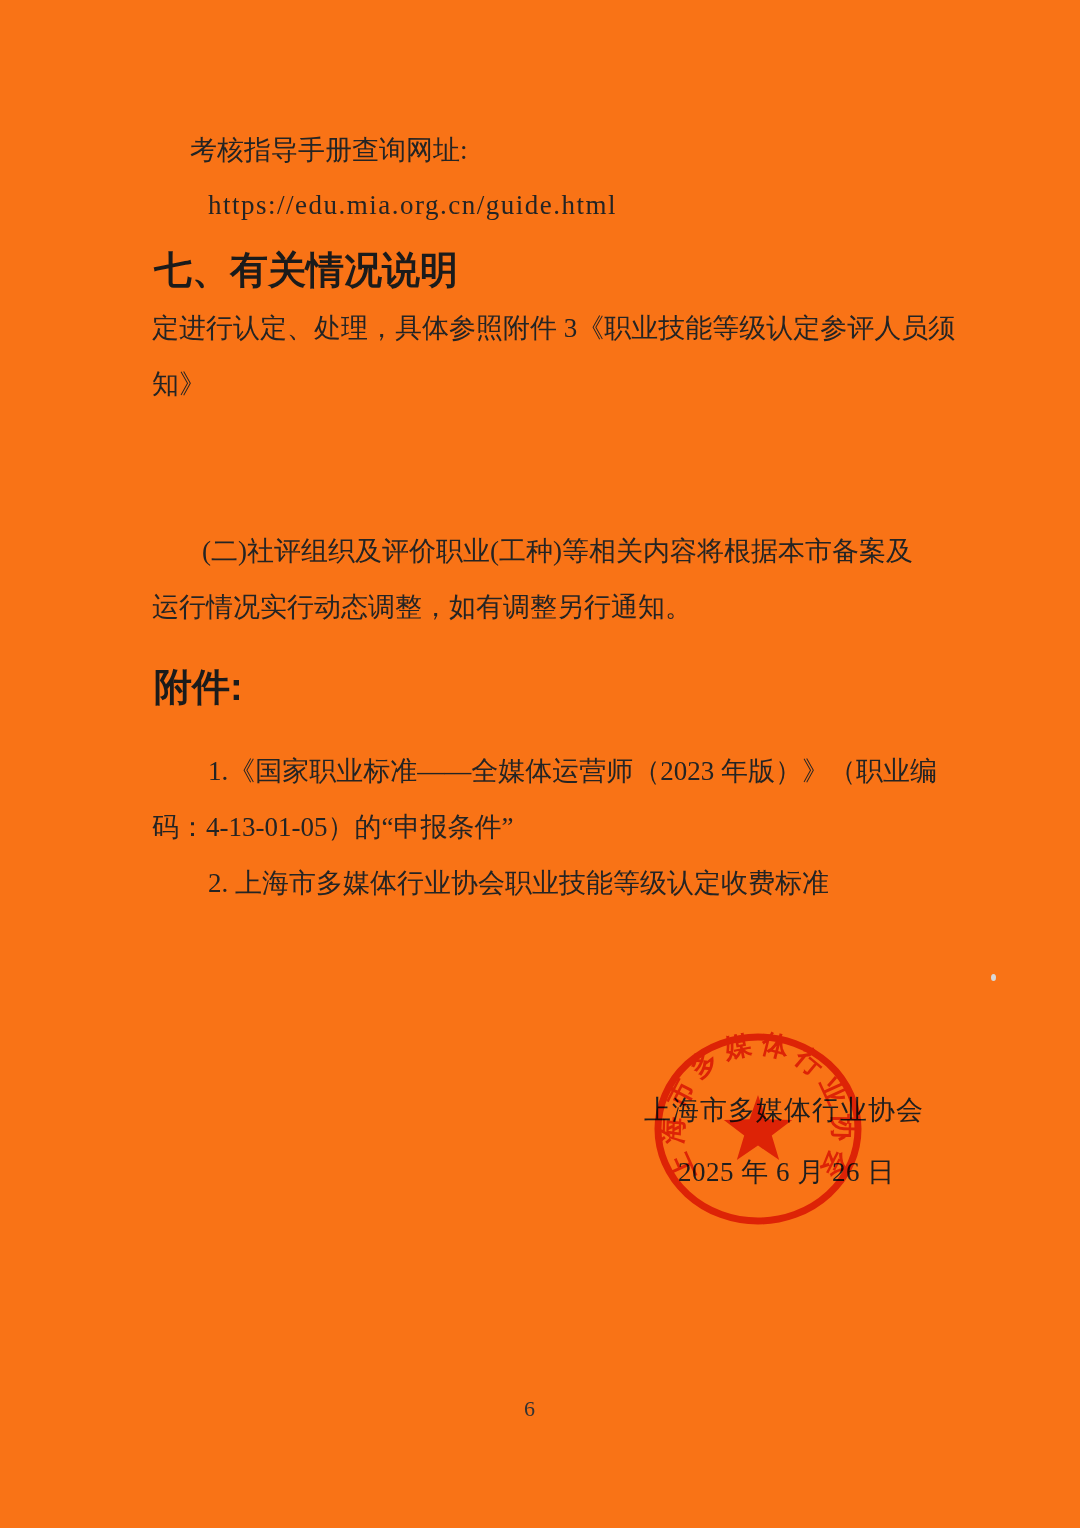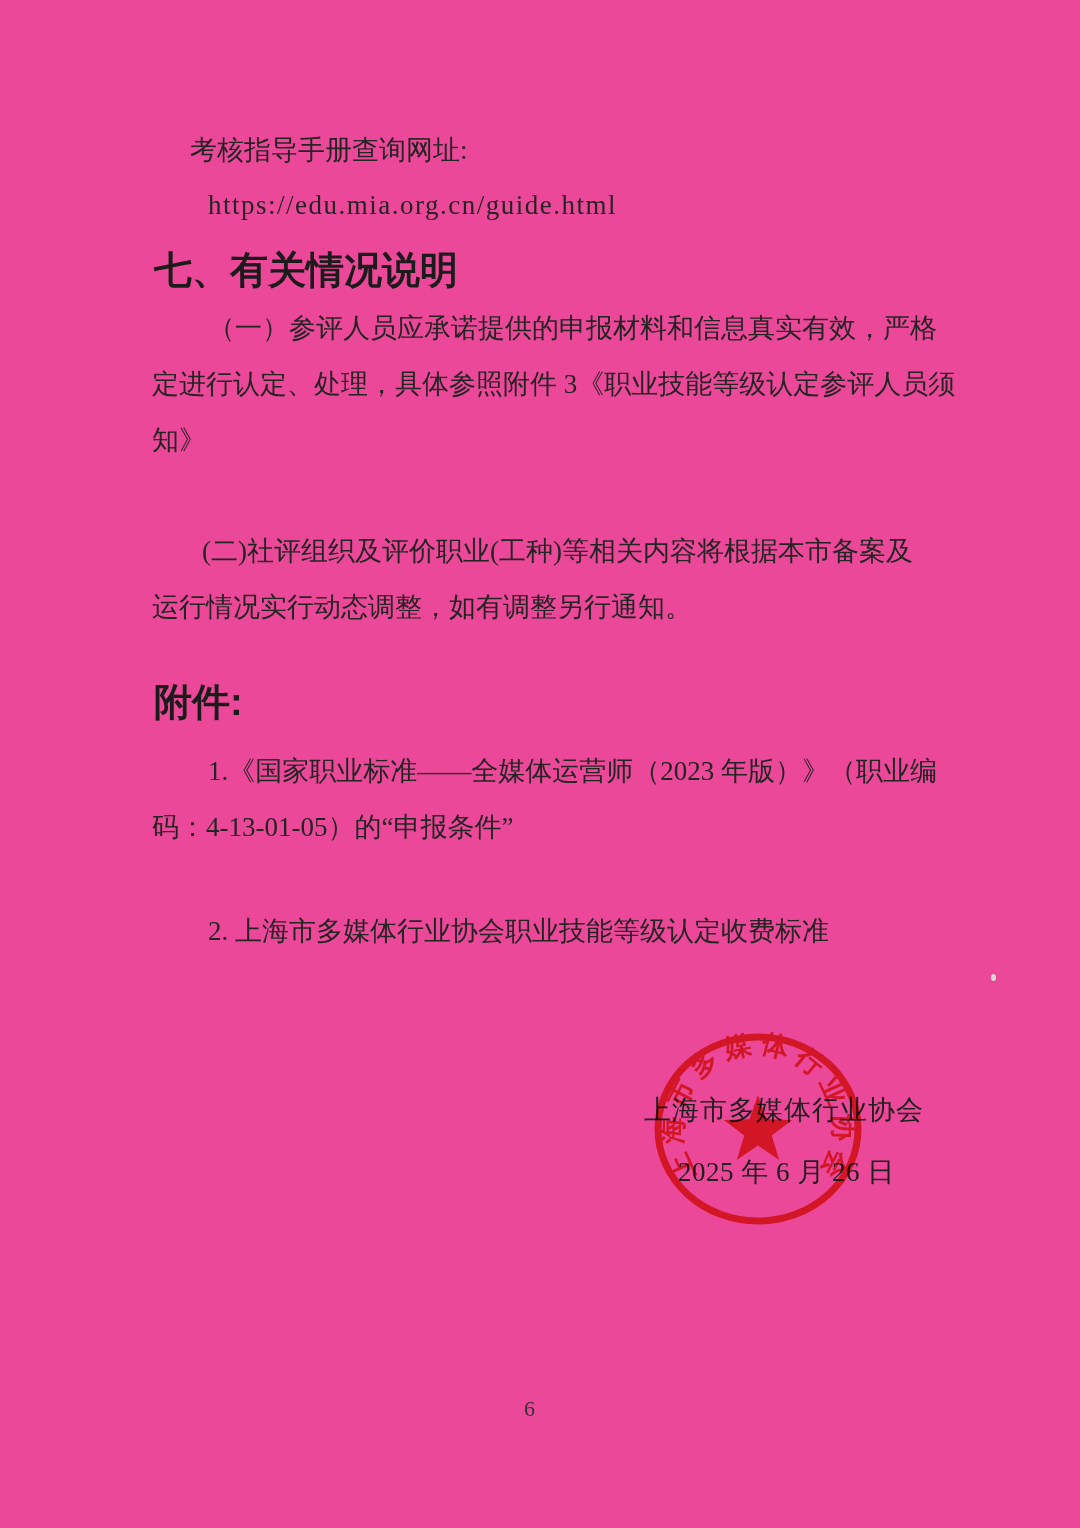--- a/index.html
+++ b/index.html
@@ -1,21 +1,21 @@
 <!DOCTYPE html>
 <html><head>
 <meta charset="utf-8">
 <style>
   html,body { margin:0; padding:0; background:#e9e9e9; }
   .page {
     position: relative;
     width: 1080px;
     height: 1528px;
     margin: 0 auto;
-    background: #ec4899;
+    background: #f97316;
     overflow: hidden;
     font-family: "Liberation Serif", "DejaVu Serif", serif;
     color: #212121;
   }
   .abs { position: absolute; white-space: nowrap; }
   .body-text { font-size: 27px; color: #242424; }
   .para { position: absolute; width: 800px; }
   .para .line { height: 56px; line-height: 56px; font-size: 27px; color: #242424; white-space: nowrap; }
   .indent-full { text-indent: 56px; }
   .indent-half { text-indent: 50px; }
@@ -54,37 +54,36 @@
 
 <div class="page">
 
   <div class="abs body-text" style="left:190px; top:132px;">考核指导手册查询网址:</div>
 
   <div class="abs body-text url-text" style="left:190px; top:190px;">https://edu.mia.org.cn/guide.html</div>
 
   <div class="abs heading" style="left:154px; top:245px;">七、有关情况说明</div>
 
   <div class="para" style="left:152px; top:300px;">
-    <div class="line indent-full">（一）参评人员应承诺提供的申报材料和信息真实有效，严格</div>
     <div class="line">定进行认定、处理，具体参照附件 3《职业技能等级认定参评人员须</div>
     <div class="line">知》</div>
   </div>
 
   <div class="para" style="left:152px; top:523px;">
     <div class="line indent-half">(二)社评组织及评价职业(工种)等相关内容将根据本市备案及</div>
     <div class="line">运行情况实行动态调整，如有调整另行通知。</div>
   </div>
 
-  <div class="abs heading" style="left:154px; top:677px;">附件:</div>
+  <div class="abs heading" style="left:154px; top:662px;">附件:</div>
 
   <div class="abs body-text" style="left:208px; top:753px;">1.《国家职业标准——全媒体运营师（2023 年版）》（职业编</div>
 
   <div class="abs body-text" style="left:152px; top:809px;">码：4-13-01-05）的“申报条件”</div>
 
-  <div class="abs body-text" style="left:208px; top:865px;margin-top:48px;">2. 上海市多媒体行业协会职业技能等级认定收费标准</div>
+  <div class="abs body-text" style="left:208px; top:865px;">2. 上海市多媒体行业协会职业技能等级认定收费标准</div>
 
 
   <div class="abs sig" style="left:644px; top:1092px;">上海市多媒体行业协会</div>
 
   <div class="abs sig" style="left:678px; top:1154px; letter-spacing:0.5px;">2025 年 6 月 26 日</div>
 
   <svg class="stamp" viewBox="0 0 216 200">
     <ellipse cx="108" cy="99" rx="100" ry="92" fill="none" stroke="#df3424" stroke-width="7"></ellipse>
     <polygon points="108,65 116.5,89.3 142.2,89.9 121.8,105.5 129.2,130.1 108,115.5 86.8,130.1 94.2,105.5 73.8,89.9 99.5,89.3" fill="#df3424"></polygon>
     <defs>

